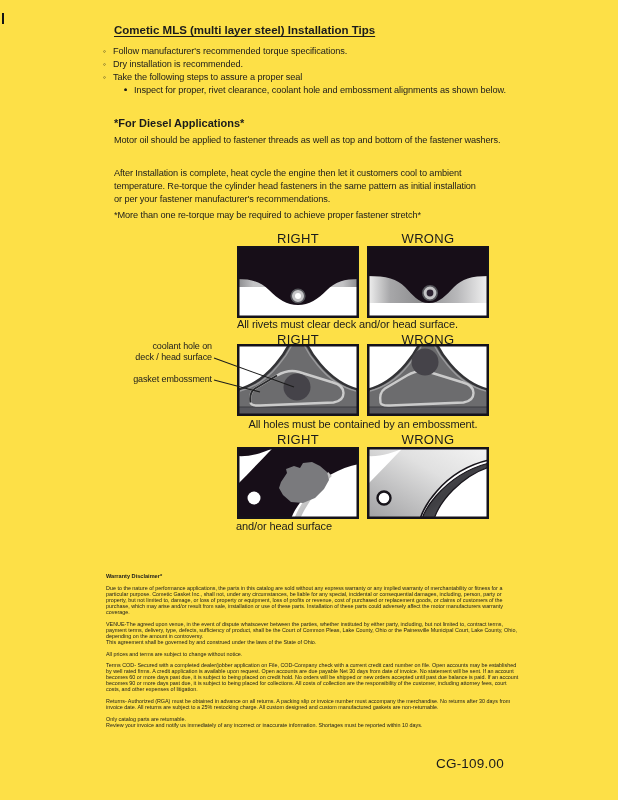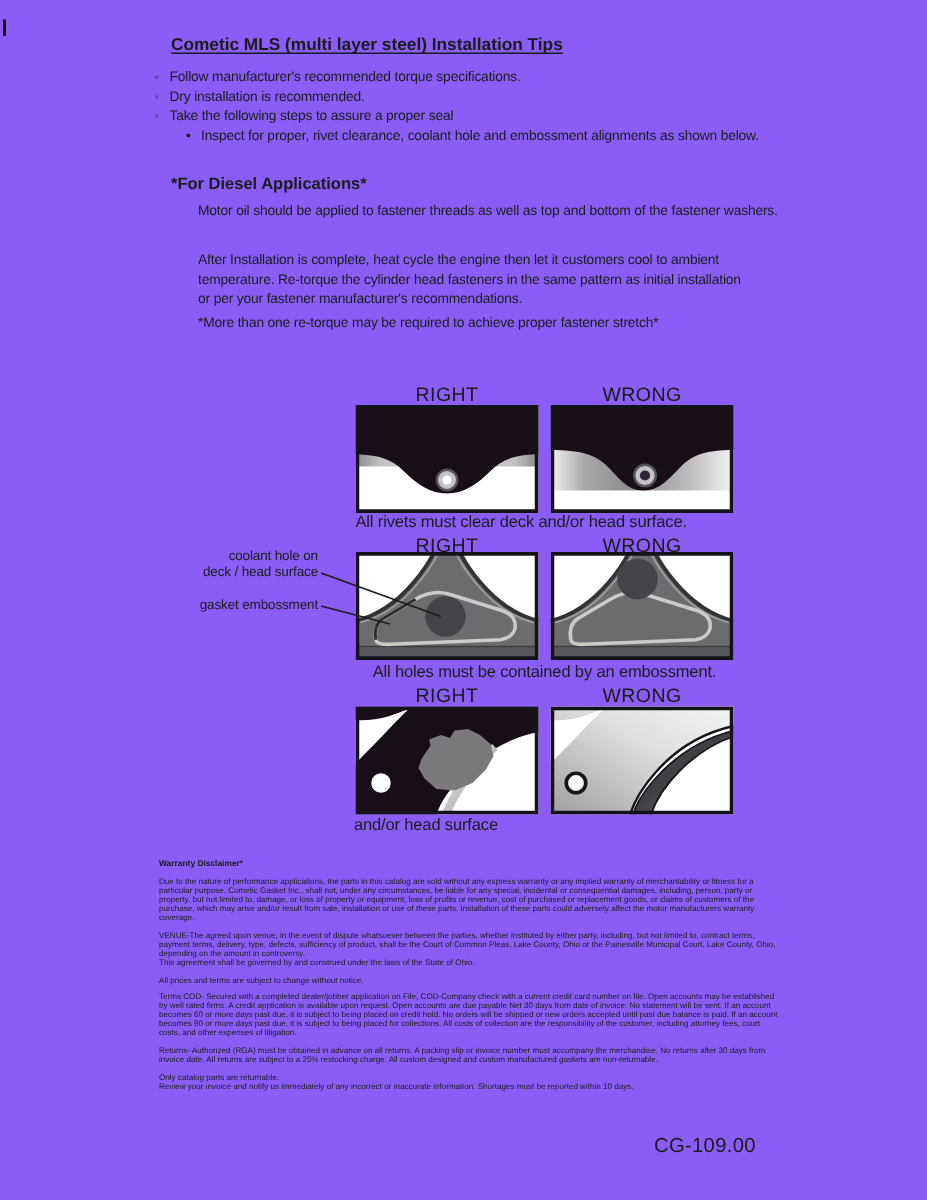--- a/index.html
+++ b/index.html
@@ -1,35 +1,35 @@
 <!DOCTYPE html>
 <html><head>
 <meta charset="utf-8">
 <style>
   html,body{margin:0;padding:0;background:#ffffff;}
-  .page{position:relative;width:618px;height:800px;background:#8b5cf6;overflow:hidden;
+  .page{position:relative;width:618px;height:800px;background:#fde047;overflow:hidden;
         font-family:"Liberation Sans",sans-serif;color:#1b1b1b;}
   .abs{position:absolute;}
   .edge-dash{left:1.5px;top:13px;width:2px;height:11px;background:#141414;}
 
   .title{left:114px;top:24px;font-size:11.5px;font-weight:bold;
          text-decoration:underline;text-underline-offset:2px;letter-spacing:0;}
 
   .tips{left:103px;top:45px;margin:0;padding:0;list-style:none;font-size:9.2px;letter-spacing:-0.1px;}
   .tips li{position:relative;line-height:13px;padding-left:10px;}
   .tips li .b{position:absolute;left:0;top:0;font-size:8.5px;}
   .tips li.sub{padding-left:31px;}
   .tips li.sub .b{left:21px;font-size:9px;}
 
   .h2{left:114px;top:117px;font-size:11px;font-weight:bold;}
-  .body-par{left:114px;font-size:9.2px;letter-spacing:-0.1px;margin-left:18px;}
+  .body-par{left:114px;font-size:9.2px;letter-spacing:-0.1px;}
   .body-par .ln{line-height:13px;white-space:nowrap;}
   #p1{top:134px;} #p2{top:167px;} #note{top:209px;}
 
-  .figs{left:0;top:228px;width:618px;height:322px;margin-top:24px;}
+  .figs{left:0;top:228px;width:618px;height:322px;}
   .figs .abs{position:absolute;}
   .rw-label{width:122px;text-align:center;font-size:13px;font-weight:500;letter-spacing:0.3px;}
   .cap{font-size:11px;font-weight:500;letter-spacing:-0.1px;}
   .cap .ln{line-height:11.5px;white-space:nowrap;}
   .side-label{width:104px;text-align:right;font-size:9px;line-height:11px;letter-spacing:-0.1px;}
   .dbox{width:122px;height:72px;display:block;}
   .leaders{left:0;top:0;width:618px;height:322px;pointer-events:none;}
 
   .disclaimer{left:106px;top:574px;width:413px;font-size:5.4px;line-height:5.95px;letter-spacing:0;}
   .disclaimer .dh{font-size:5.6px;font-weight:bold;margin:0 0 6px 0;}

